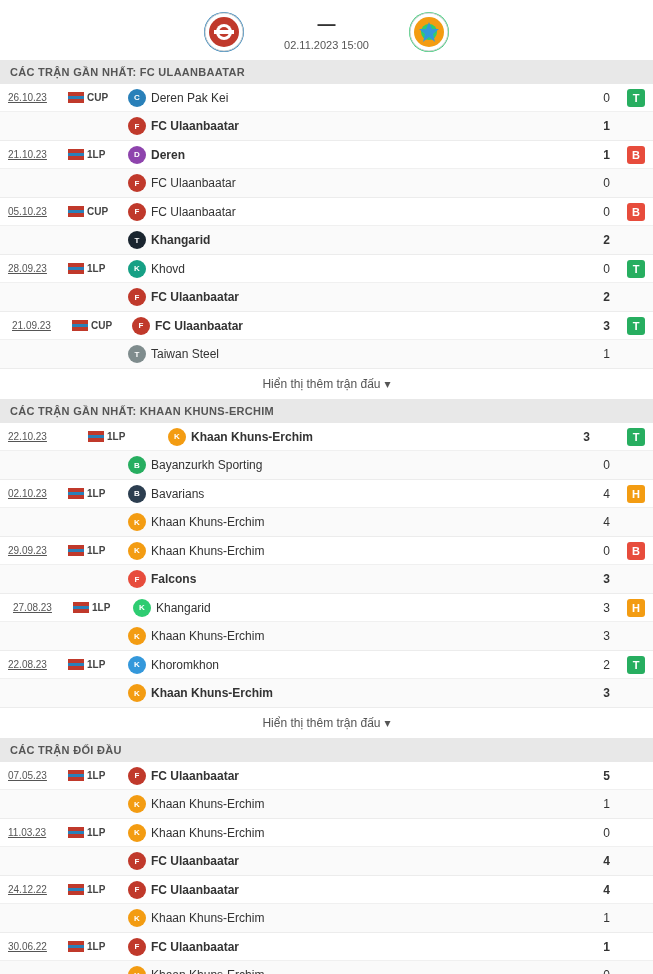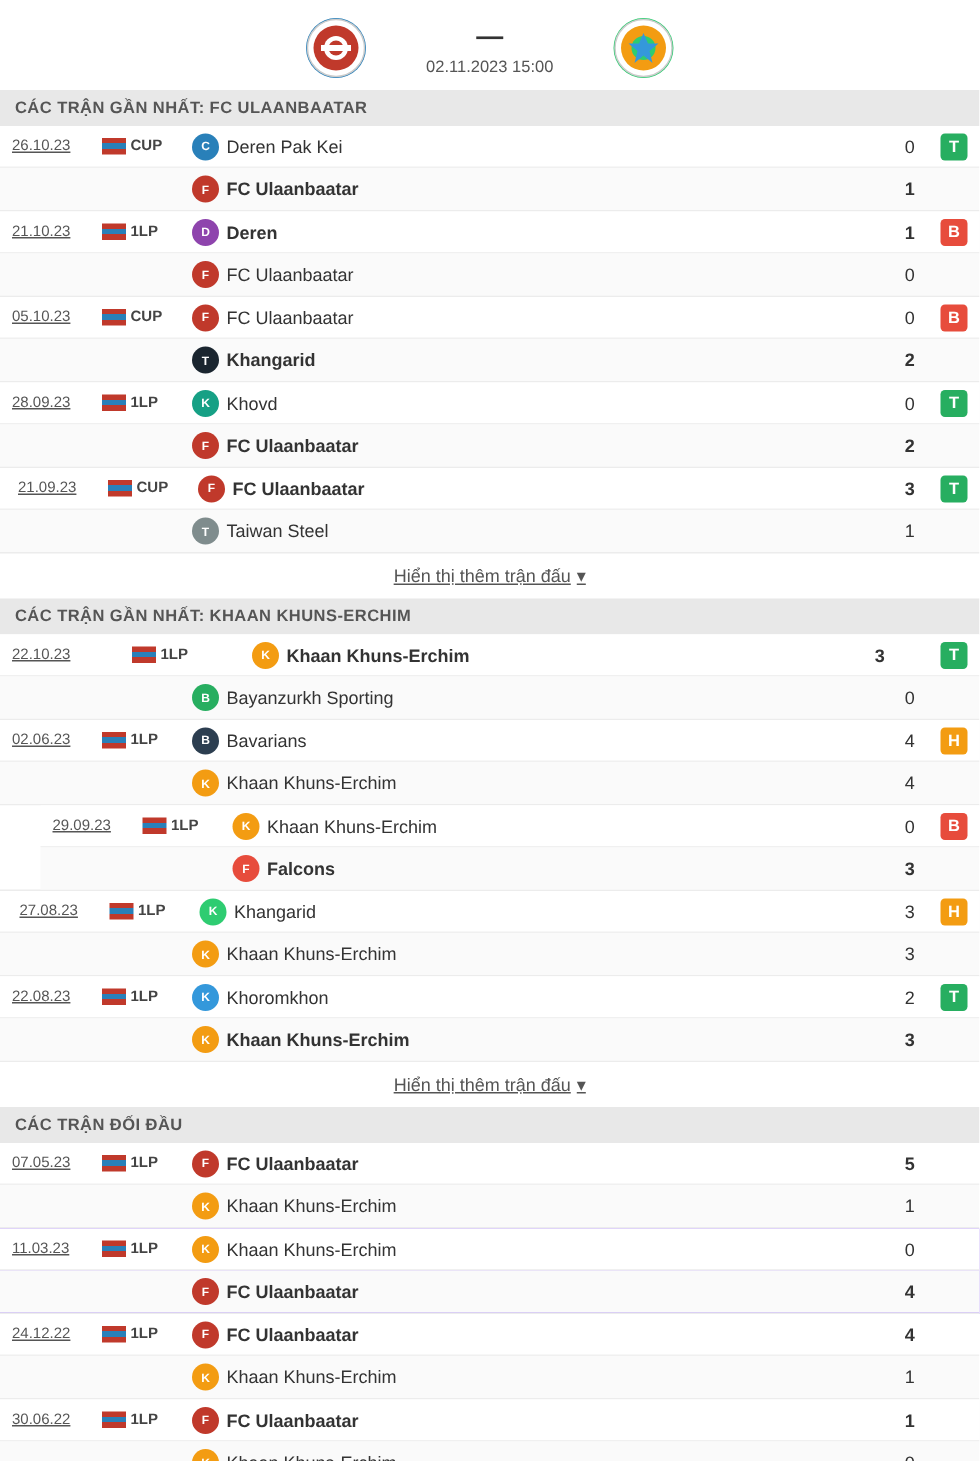--- a/index.html
+++ b/index.html
@@ -162,21 +162,20 @@
     .show-more {
       text-align: center;
       padding: 8px;
       font-size: 12px;
       color: #555;
       cursor: pointer;
       display: flex;
       align-items: center;
       justify-content: center;
       gap: 4px;
-      text-decoration: underline;
     }
 
     .empty-col {
       width: 26px;
     }
   </style>
 </head>
 <body>
 
 <div class="header">
@@ -365,21 +364,21 @@
         <div class="team-col">
           <div class="team-icon" style="background:#27ae60;color:white;">B</div>
           <span class="team-name ">Bayanzurkh Sporting</span>
         </div>
         <div class="score-col ">0</div>
         <div style="width:26px;"></div>
       </div>
     </div>
     <div style="background: rgb(249, 249, 249); border-bottom: 1px solid rgb(236, 236, 236);">
       <div class="match-row row1" style="padding-top:4px;">
-        <div class="date-col">02.06.23</div>
+        <div class="date-col">02.10.23</div>
         <div class="competition-col">
           <div class="flag-icon"></div>
           <span class="comp-label">1LP</span>
         </div>
         <div class="team-col">
           <div class="team-icon" style="background:#2c3e50;color:white;">B</div>
           <span class="team-name ">Bavarians</span>
         </div>
         <div class="score-col ">4</div>
         <div class="result-badge badge-H">H</div>
@@ -388,21 +387,21 @@
         <div class="date-col"></div>
         <div class="competition-col"></div>
         <div class="team-col">
           <div class="team-icon" style="background:#f39c12;color:white;">K</div>
           <span class="team-name ">Khaan Khuns-Erchim</span>
         </div>
         <div class="score-col ">4</div>
         <div style="width:26px;"></div>
       </div>
     </div>
-    <div style="background: rgb(255, 255, 255); border-bottom: 1px solid rgb(236, 236, 236); padding-left: 27px;">
+    <div style="background: rgb(255, 255, 255); border-bottom: 1px solid rgb(236, 236, 236);">
       <div class="match-row row1" style="padding-top:4px;">
         <div class="date-col">29.09.23</div>
         <div class="competition-col">
           <div class="flag-icon"></div>
           <span class="comp-label">1LP</span>
         </div>
         <div class="team-col">
           <div class="team-icon" style="background:#f39c12;color:white;">K</div>
           <span class="team-name ">Khaan Khuns-Erchim</span>
         </div>
@@ -498,21 +497,21 @@
         <div class="date-col"></div>
         <div class="competition-col"></div>
         <div class="team-col">
           <div class="team-icon" style="background:#f39c12;color:white;">K</div>
           <span class="team-name ">Khaan Khuns-Erchim</span>
         </div>
         <div class="score-col ">1</div>
         <div style="width:26px;"></div>
       </div>
     </div>
-    <div style="background: #8b5cf6; border-bottom: 1px solid rgb(236, 236, 236);">
+    <div style="background: #f97316; border-bottom: 1px solid rgb(236, 236, 236);">
       <div class="match-row row1" style="padding-top:4px;">
         <div class="date-col">11.03.23</div>
         <div class="competition-col">
           <div class="flag-icon"></div>
           <span class="comp-label">1LP</span>
         </div>
         <div class="team-col">
           <div class="team-icon" style="background:#f39c12;color:white;">K</div>
           <span class="team-name ">Khaan Khuns-Erchim</span>
         </div>

